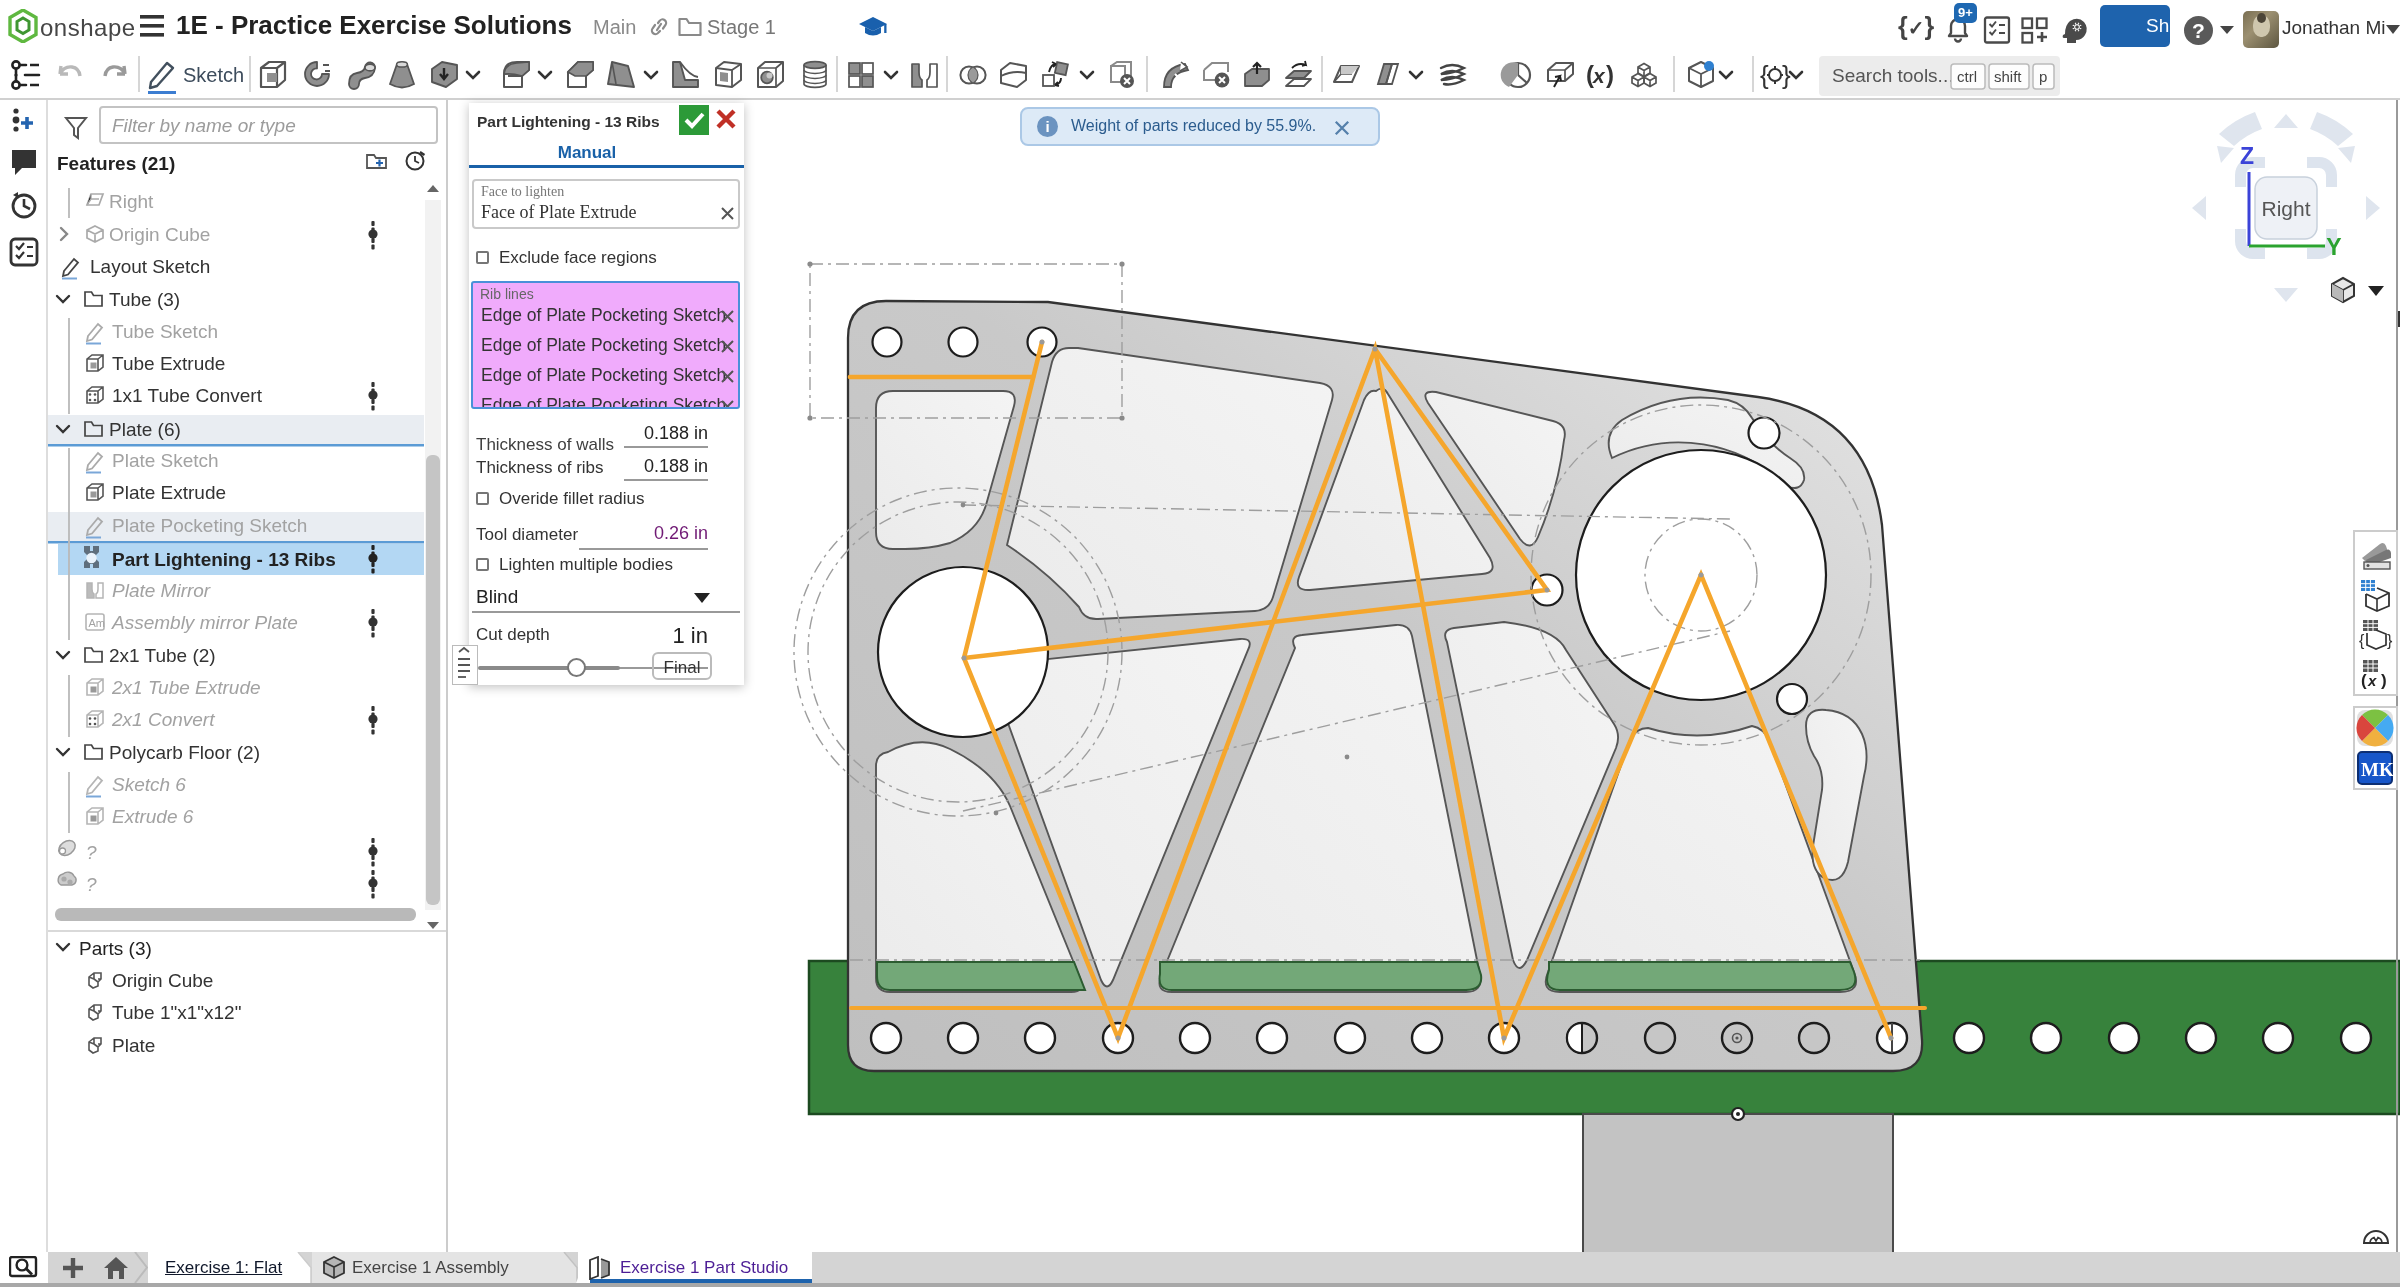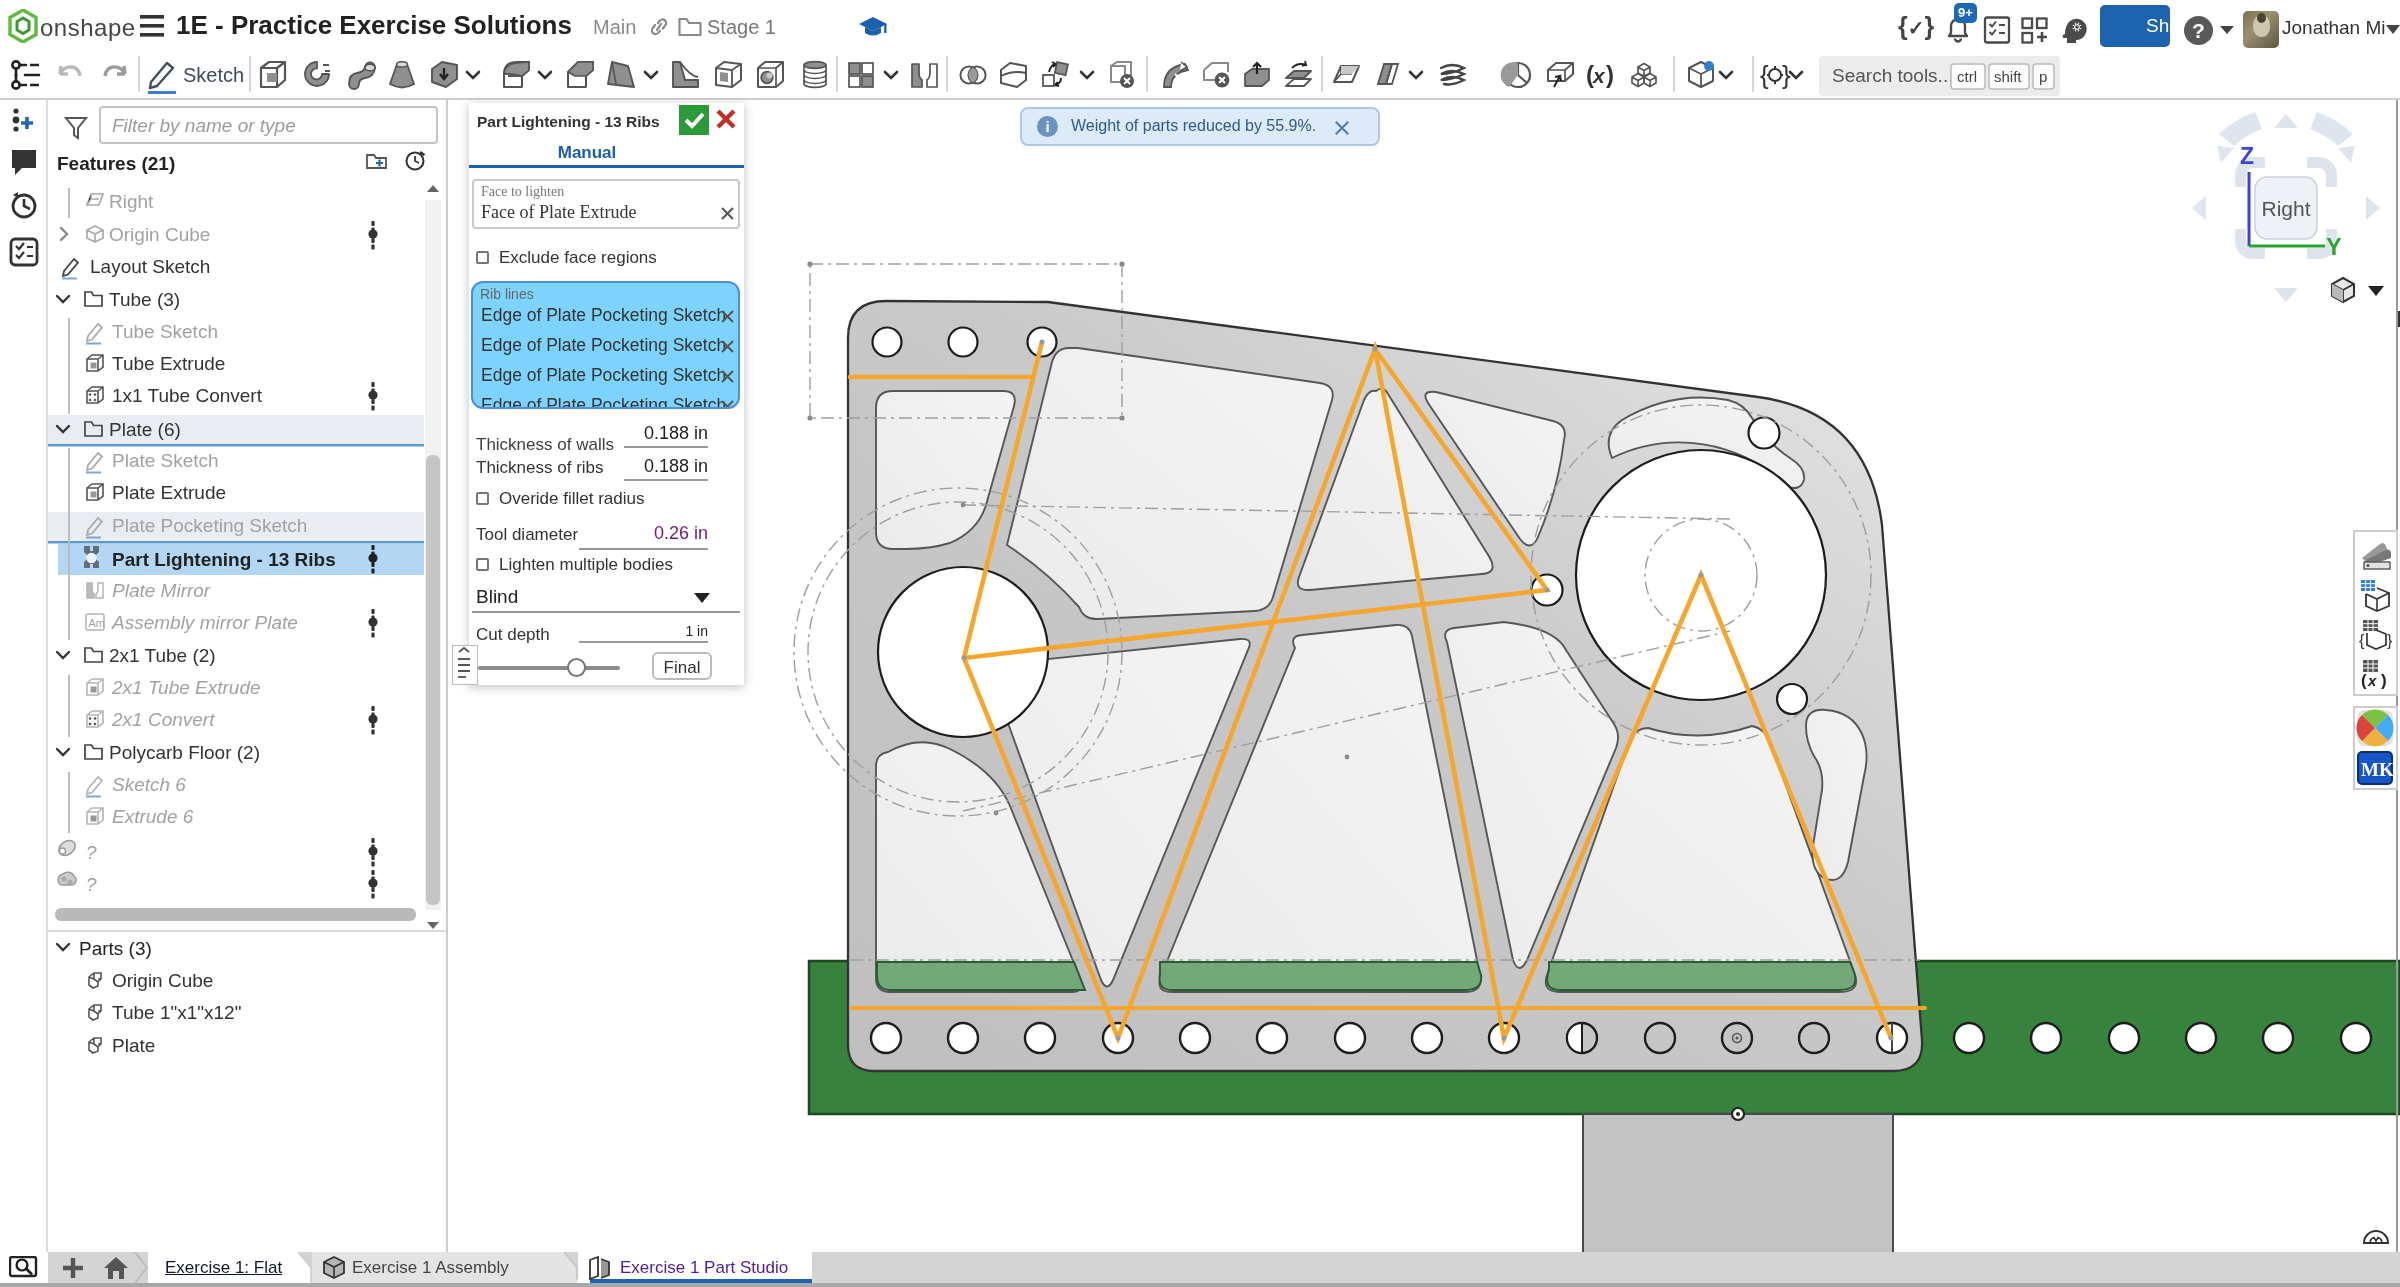--- a/index.html
+++ b/index.html
@@ -831,21 +831,21 @@
       <div class="abs" style="left:7px;top:3px;font-size:14px;color:#777;">Face to lighten</div>
       <div class="abs" style="left:7px;top:21px;font-size:18px;color:#333;">Face of Plate Extrude</div>
       <svg class="abs" style="left:246px;top:25px;" width="15" height="15" viewBox="0 0 15 15">
           <path d="M2 2 L13 13 M13 2 L2 13" stroke="#555" stroke-width="2"></path>
         </svg>
     </div>
 
     <div class="abs" style="left:7px;top:148px;width:13px;height:13px;border:2px solid #767676;border-radius:2px;"></div>
     <div class="abs" style="left:30px;top:145px;font-size:17px;color:#333;">Exclude face regions</div>
 
-    <div class="abs" style="left:2px;top:178px;width:269px;height:128px;border:2px solid #4a90d9;border-radius:12px;background:#7dd3fc;overflow:hidden;">
+    <div class="abs" style="left:2px;top:178px;width:269px;height:128px;border:2px solid #4a90d9;border-radius:3px;background:#f0abfc;overflow:hidden;">
       <div class="abs" style="left:7px;top:3px;font-size:14px;color:#666;">Rib lines</div>
       <div class="abs" style="left:8px;top:22px;font-size:17.5px;color:#333;">Edge of Plate Pocketing Sketch</div>
       <div class="abs" style="left:8px;top:52px;font-size:17.5px;color:#333;">Edge of Plate Pocketing Sketch</div>
       <div class="abs" style="left:8px;top:82px;font-size:17.5px;color:#333;">Edge of Plate Pocketing Sketch</div>
       <div class="abs" style="left:8px;top:112px;font-size:17.5px;color:#333;">Edge of Plate Pocketing Sketch</div>
       <svg class="abs" style="left:248px;top:27px;" width="13" height="13" viewBox="0 0 13 13">
           <path d="M1 1 L12 12 M12 1 L1 12" stroke="#555" stroke-width="2"></path>
         </svg>
       <svg class="abs" style="left:248px;top:57px;" width="13" height="13" viewBox="0 0 13 13">
           <path d="M1 1 L12 12 M12 1 L1 12" stroke="#555" stroke-width="2"></path>
@@ -872,21 +872,21 @@
     <div class="abs" style="left:7px;top:455px;width:13px;height:13px;border:2px solid #767676;border-radius:2px;"></div>
     <div class="abs" style="left:30px;top:452px;font-size:17px;color:#333;">Lighten multiple bodies</div>
 
     <div class="abs" style="left:7px;top:483px;font-size:19px;color:#222;">Blind</div>
     <svg class="abs" style="left:225px;top:490px;" width="16" height="11" viewBox="0 0 16 11">
         <path d="M0 0 L8 10 L16 0 Z" fill="#222"></path>
       </svg>
     <div class="abs" style="left:3px;top:508px;width:268px;height:2px;background:#999;"></div>
 
     <div class="abs" style="left:7px;top:522px;font-size:17px;color:#333;">Cut depth</div>
-    <div class="abs" style="left:110px;top:520px;width:129px;text-align:right;font-size:14px;color:#222;border-bottom:2px solid #999;padding-bottom:2px;">1 in</div>
+    <div class="abs" style="left:110px;top:520px;width:129px;text-align:right;font-size:22px;color:#222;border-bottom:2px solid #999;padding-bottom:18px;">1 in</div>
 
     <div class="abs" style="left:9px;top:563px;width:142px;height:4px;background:#8a8a8a;border-radius:2px;"></div>
     <div class="abs" style="left:98px;top:555px;width:19px;height:19px;background:#fff;border:2.5px solid #777;border-radius:50%;"></div>
     <div class="abs" style="left:183px;top:549px;width:60px;height:28px;border:2px solid #bbb;border-radius:6px;font-size:17px;color:#333;text-align:center;line-height:28px;">Final</div>
   </div>
 
   <div class="abs" style="left:452px;top:645px;width:26px;height:40px;background:#fff;border:1.5px solid #bbb;">
     <svg width="23" height="37" viewBox="0 0 23 37">
       <path d="M6 6 l5 -4 5 4" fill="none" stroke="#555" stroke-width="1.8"></path>
       <path d="M5 13 h12 M5 19 h12 M5 25 h12" stroke="#555" stroke-width="1.8"></path>

